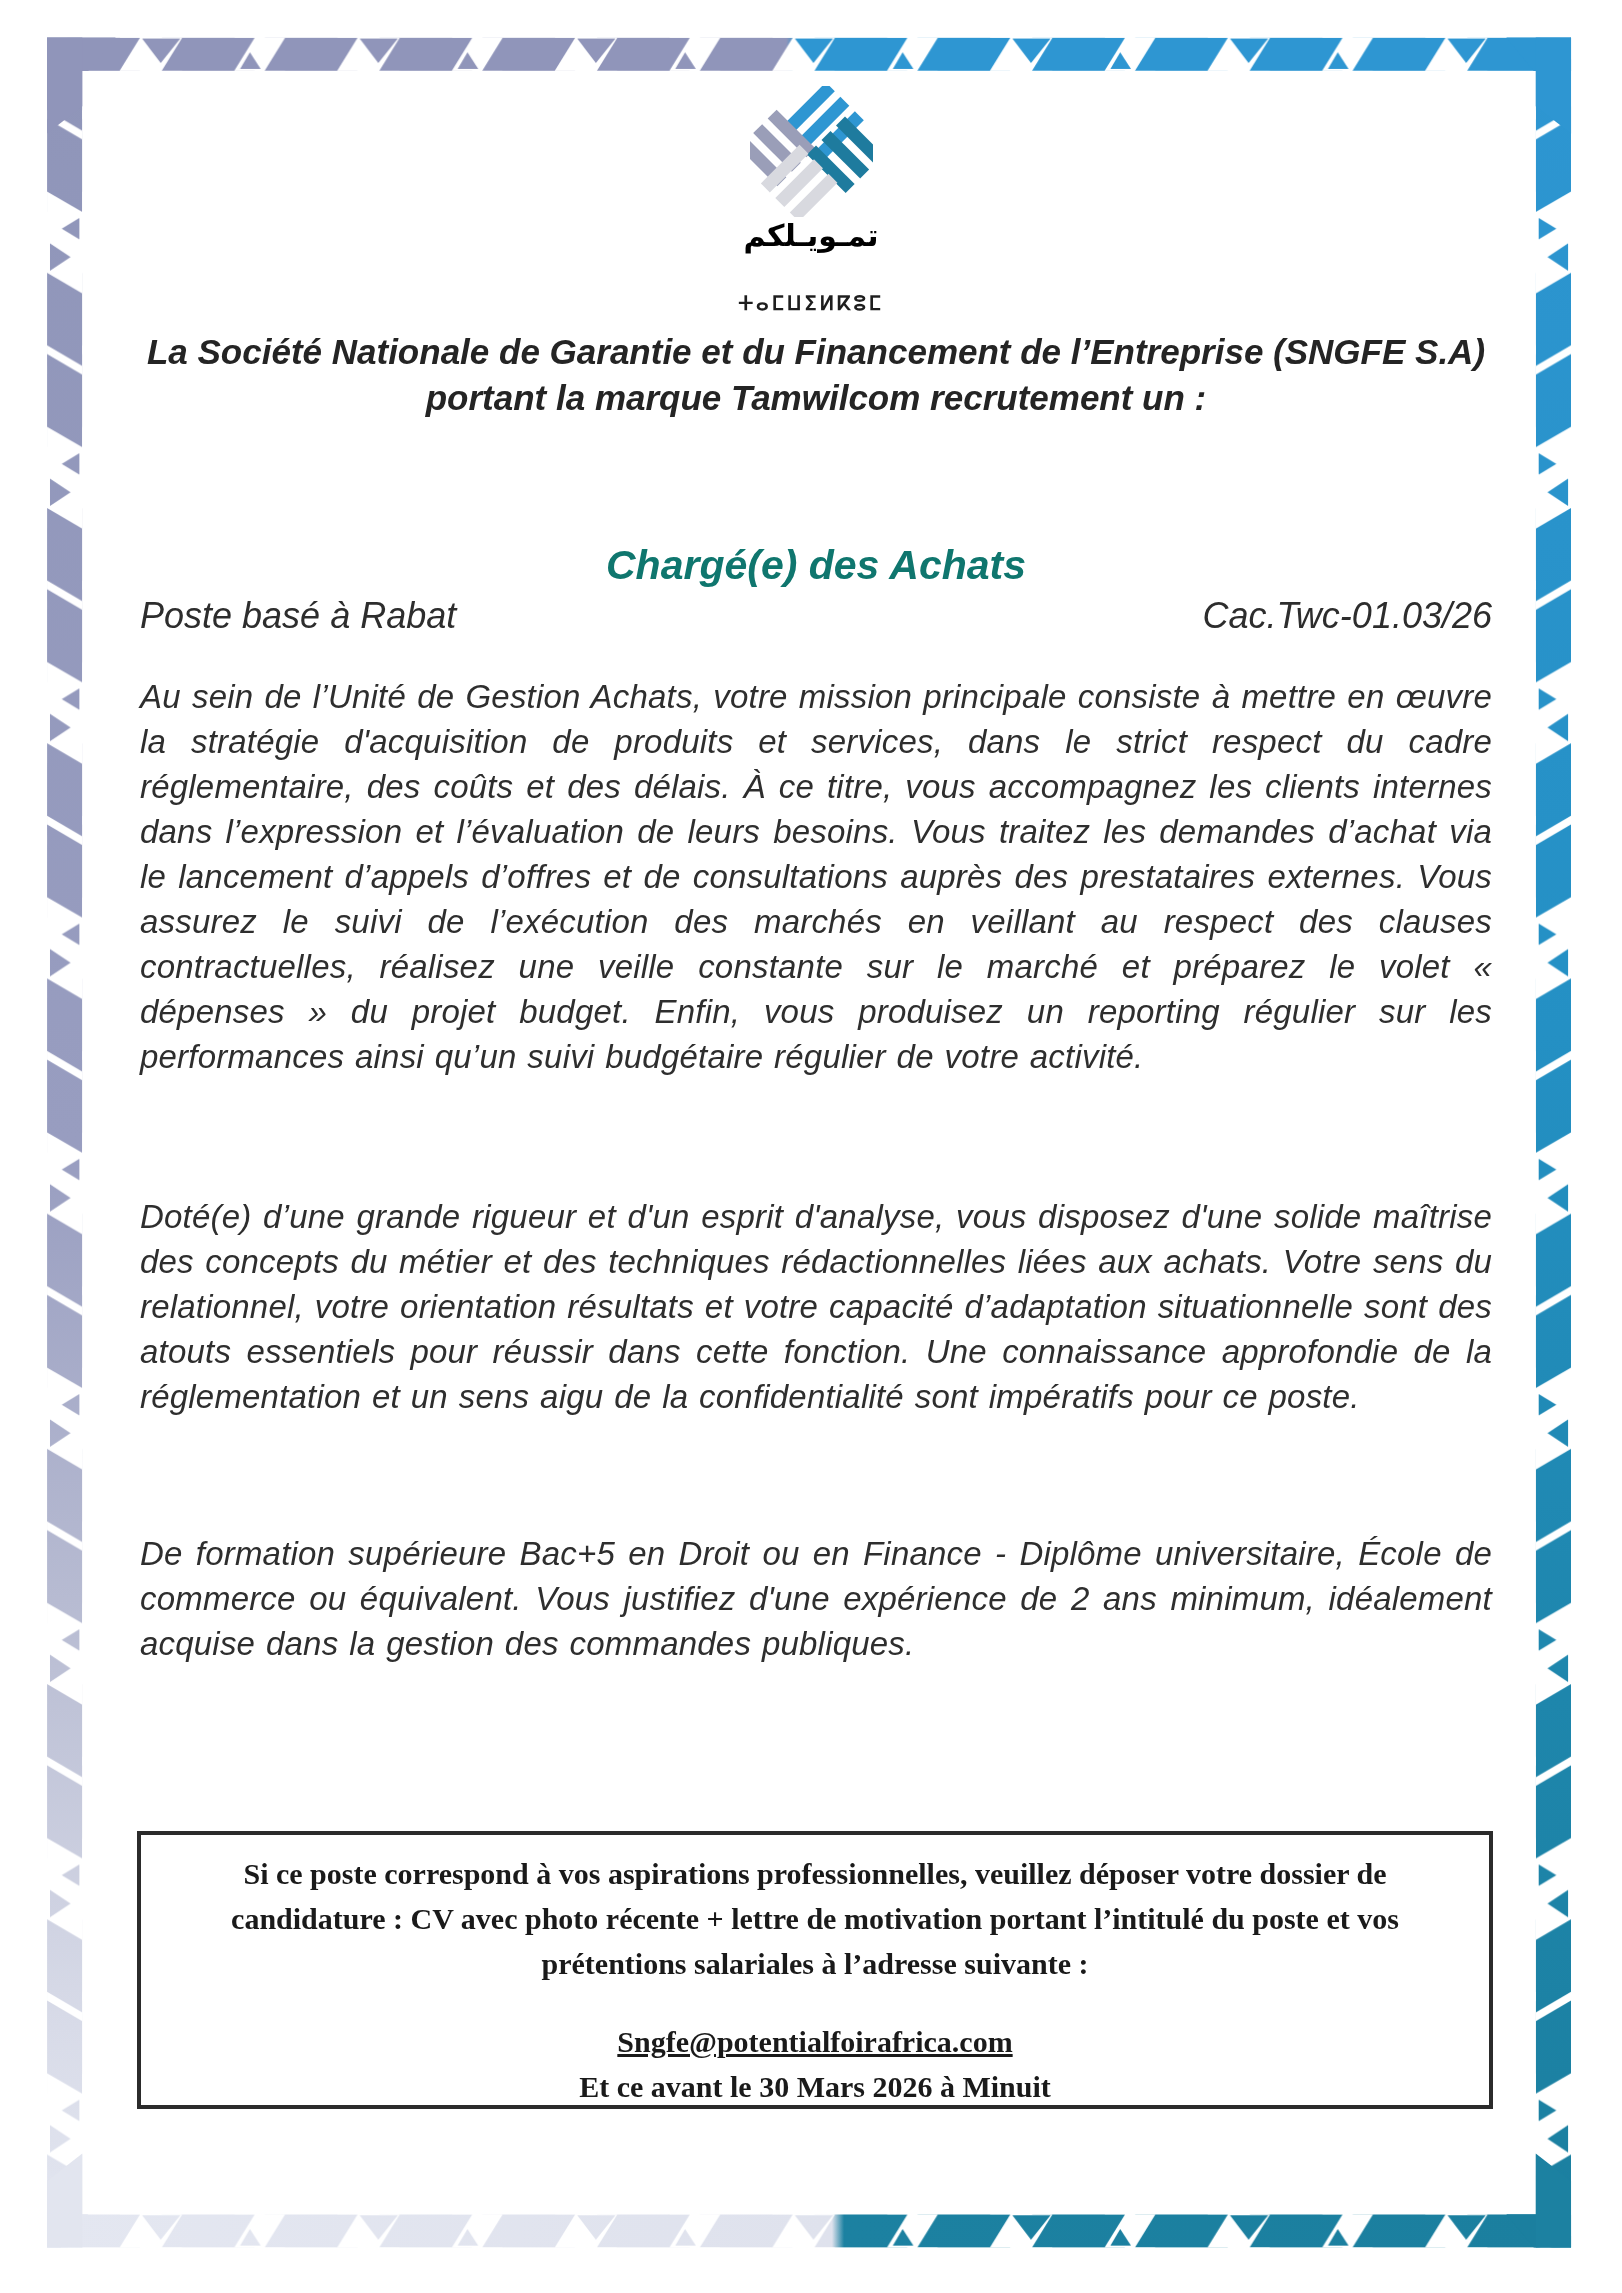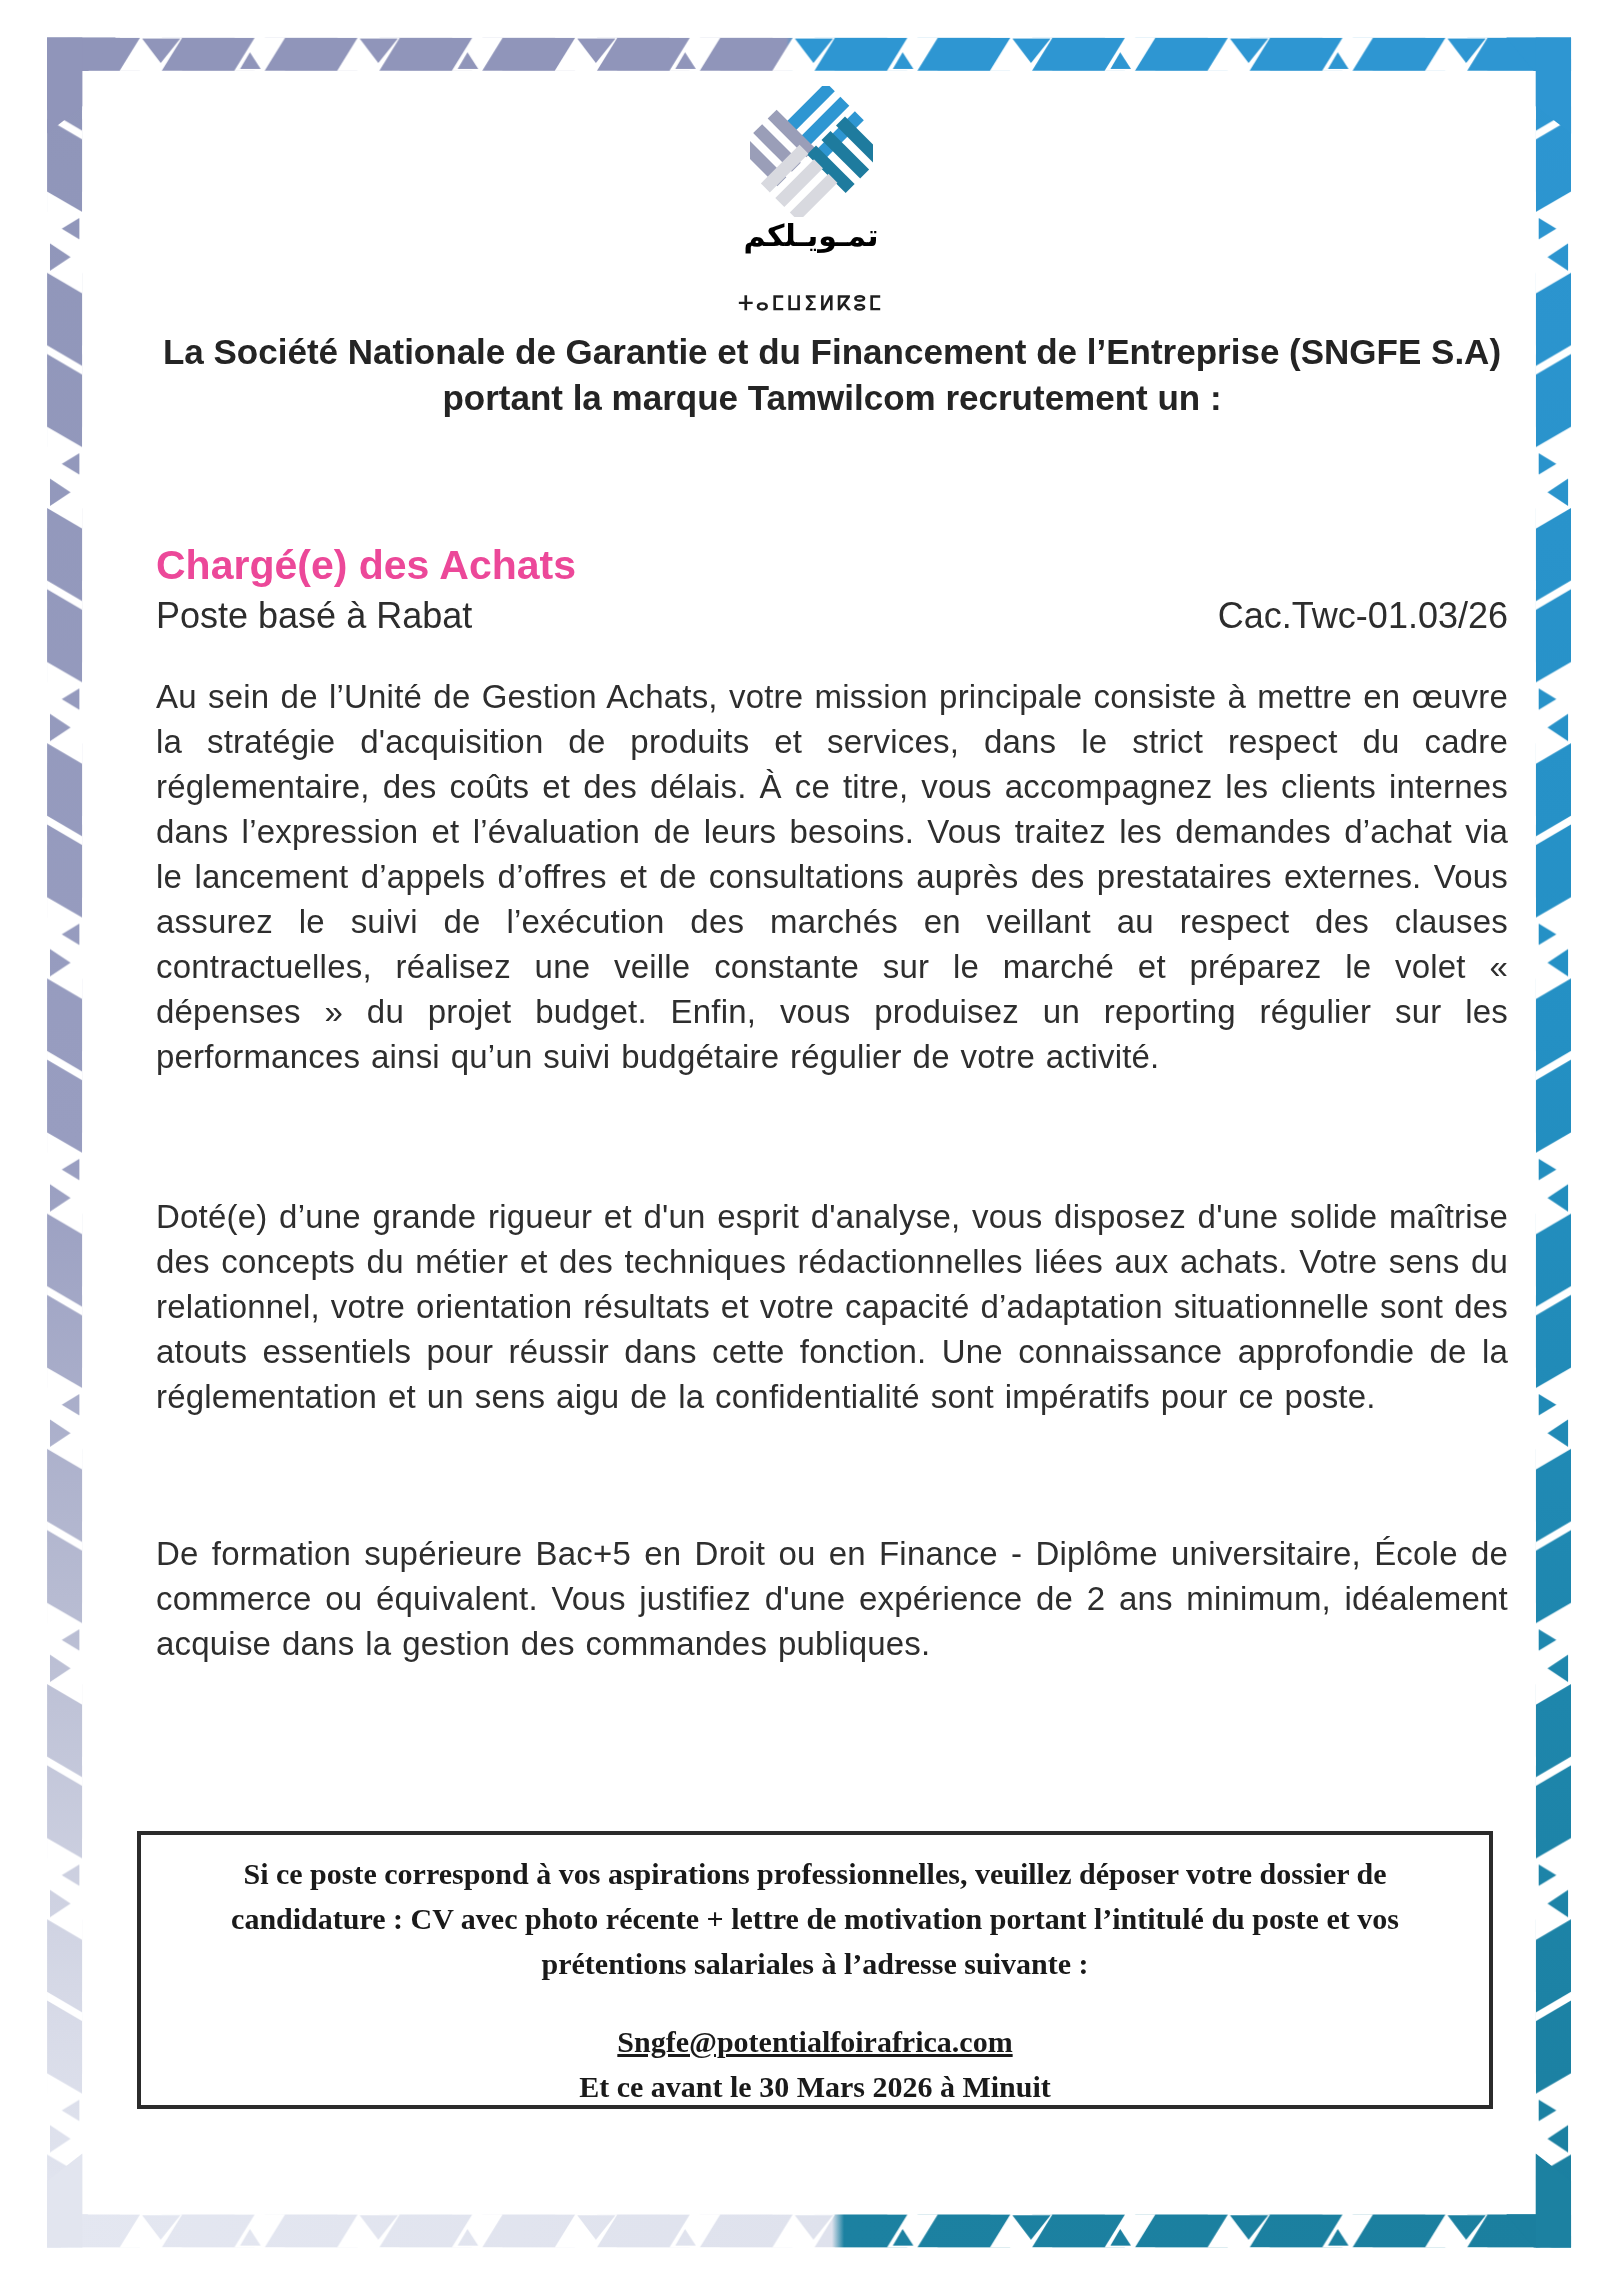--- a/index.html
+++ b/index.html
@@ -1,21 +1,21 @@
 <!DOCTYPE html>
 <html><head>
 <meta charset="utf-8">
 <style>
   html,body{margin:0;padding:0;}
   body{
     width:1622px;height:2294px;position:relative;background:#ffffff;
     font-family:"Liberation Sans",sans-serif;overflow:hidden;
   }
   .page-border{position:absolute;left:0;top:0;width:1622px;height:2294px;pointer-events:none;}
-  .content{position:absolute;left:156px;width:1352px;}
+  .content{position:absolute;left:140px;width:1352px;font-style:italic;}
 
   
   .logo-block{position:absolute;left:0;top:86px;width:1622px;text-align:center;}
   .logo-diamond{display:block;margin:0 auto;}
   .logo-arabic{
     font-family:"DejaVu Sans",sans-serif;font-size:30px;font-weight:700;color:#000000;
     margin-top:2px;line-height:33px;letter-spacing:1px;
   }
   .logo-tifinagh{
     font-family:Liberation Mono, monospace;font-size:19.6px;font-weight:700;color:#1e1e1e;
@@ -24,21 +24,21 @@
   .logo-latin{
     font-family:"DejaVu Sans",sans-serif;font-size:20.6px;font-weight:700;color:#1e1e1e;
     line-height:24.5px;letter-spacing:3.9px;
   }
 
   
   .doc-header{top:329px;text-align:center;font-size:35px;font-weight:700;
     color:#242424;line-height:46px;}
 
   
-  .job-title{top:542px;text-align:left;font-size:41px;font-weight:700;color:#ec4899;}
+  .job-title{top:542px;text-align:center;font-size:41px;font-weight:700;color:#0f766e;}
   .job-meta{top:595px;display:flex;justify-content:space-between;
     font-size:36px;color:#2d2d2d;}
 
   
   .text-para{
     text-align:justify;font-size:33px;line-height:45px;color:#2e2e2e;
     letter-spacing:0.2px;word-spacing:1.5px;
   }
   .para-1{top:674px;}
   .para-2{top:1194px;}

